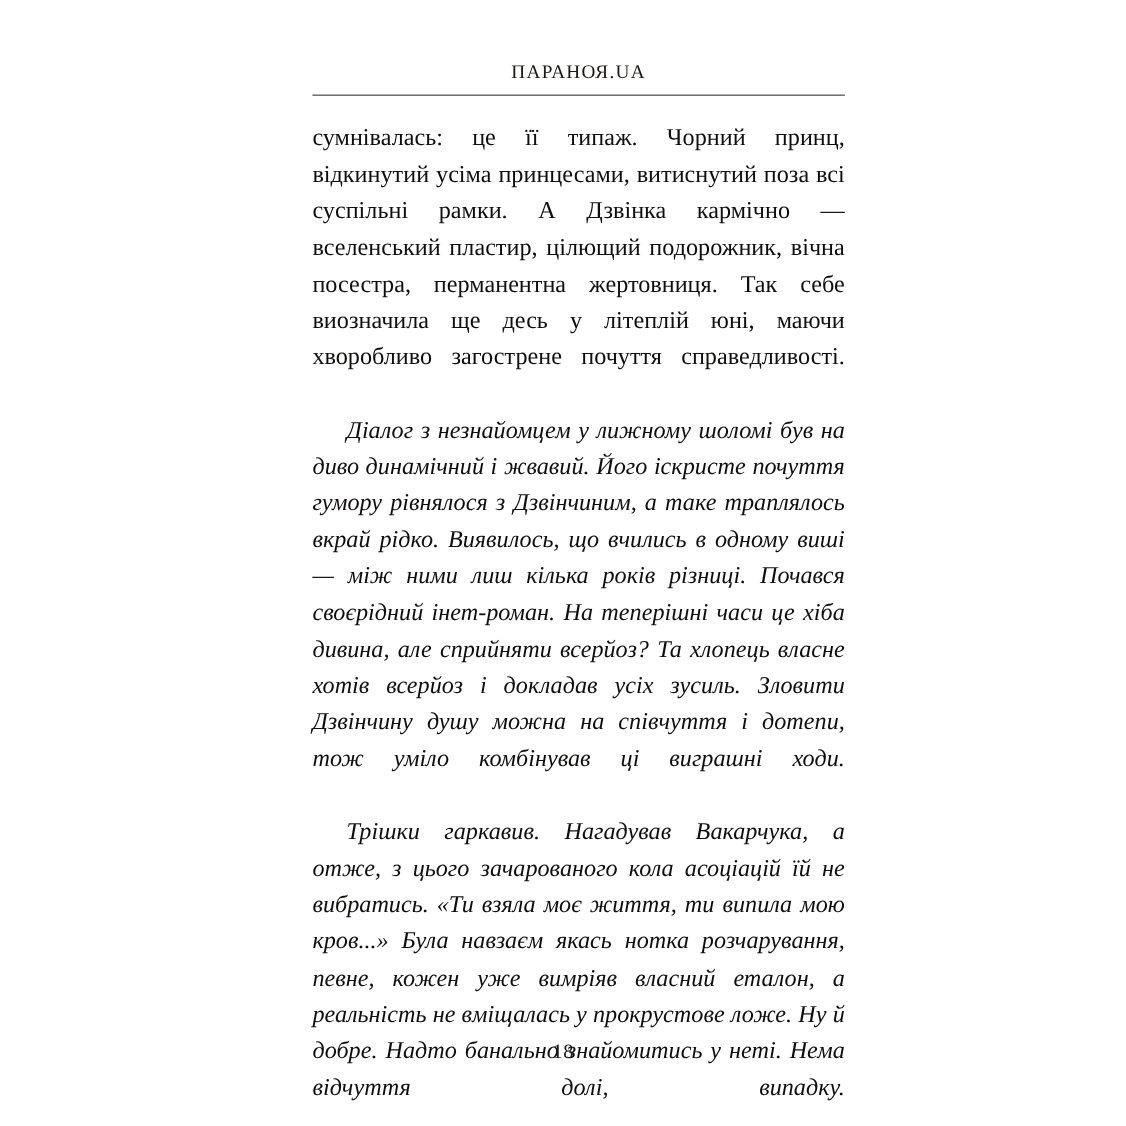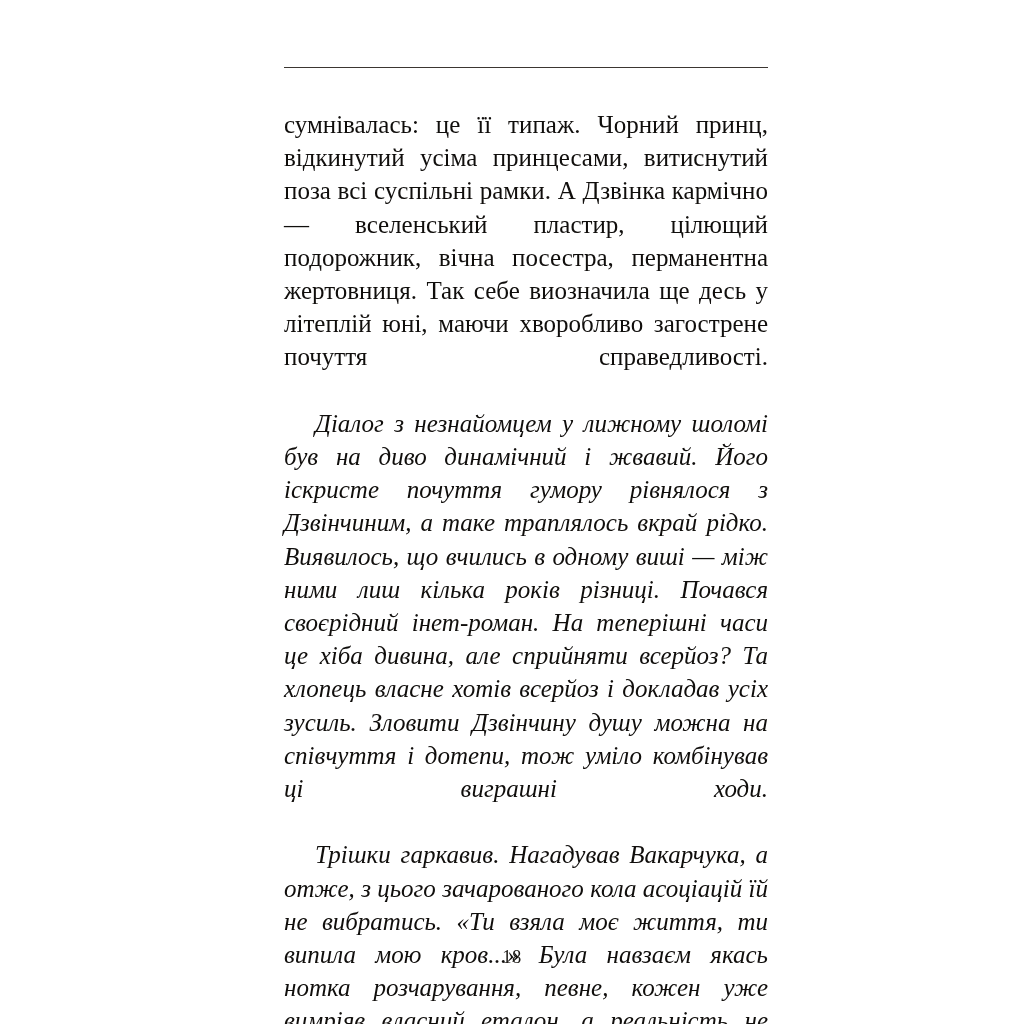--- a/index.html
+++ b/index.html
@@ -50,21 +50,21 @@
   .textblock {
     position: absolute;
     left: 284px;
     top: 108px;
     width: 484px;
   }
   .para {
     margin: 0;
     text-align: justify;
     text-justify: inter-word;
-    font-size: 25px;
+    font-size: 22px;
     line-height: 33.2px;
     color: #100e0c;
     hyphens: manual;
     -webkit-hyphens: manual;
   }
   .para.indent {
     text-indent: 31px;
     font-style: italic;
   }
   
@@ -85,20 +85,21 @@
     color: #1b1814;
     letter-spacing: .5px;
   }
 </style>
 </head>
 <body>
 
 <div class="page">
 
   <div class="runninghead-zone">
+    <div class="runninghead">ПАРАНОЯ.UA</div>
     <div class="head-rule"></div>
   </div>
 
   <div class="textblock">
     <p class="para">сумнівалась: це її типаж. Чорний принц, відкинутий усіма принцесами, витиснутий поза всі суспільні рамки. А Дзвінка кармічно — вселенський пластир, цілющий подорожник, вічна посестра, перманентна жертовниця. Так себе виозначила ще десь у літеплій юні, маючи хворобливо загострене почуття спра­ведливості.</p>
     <p class="para indent">Діалог з незнайомцем у лижному шоломі був на диво динамічний і жвавий. Його іскристе почуття гумору рівнялося з Дзвінчиним, а таке траплялось вкрай рідко. Виявилось, що вчились в одному ви­ші — між ними лиш кілька років різниці. Почався своєрідний інет-роман. На теперішні часи це хіба дивина, але сприйняти всерйоз? Та хлопець власне хотів всерйоз і докладав усіх зусиль. Зловити Дзвін­чину душу можна на співчуття і дотепи, тож уміло комбінував ці виграшні ходи.</p>
     <p class="para indent">Трішки гаркавив. Нагадував Вакарчука, а отже, з цього зачарованого кола асоціацій їй не вибратись. «Ти взяла моє життя, ти випила мою кров...» Була навзаєм якась нотка розчарування, певне, кожен уже вимріяв власний еталон, а реальність не вміща­лась у прокрустове ложе. Ну й добре. Надто баналь­но знайомитись у неті. Нема відчуття долі, випадку.</p>
 
   </div>
 

